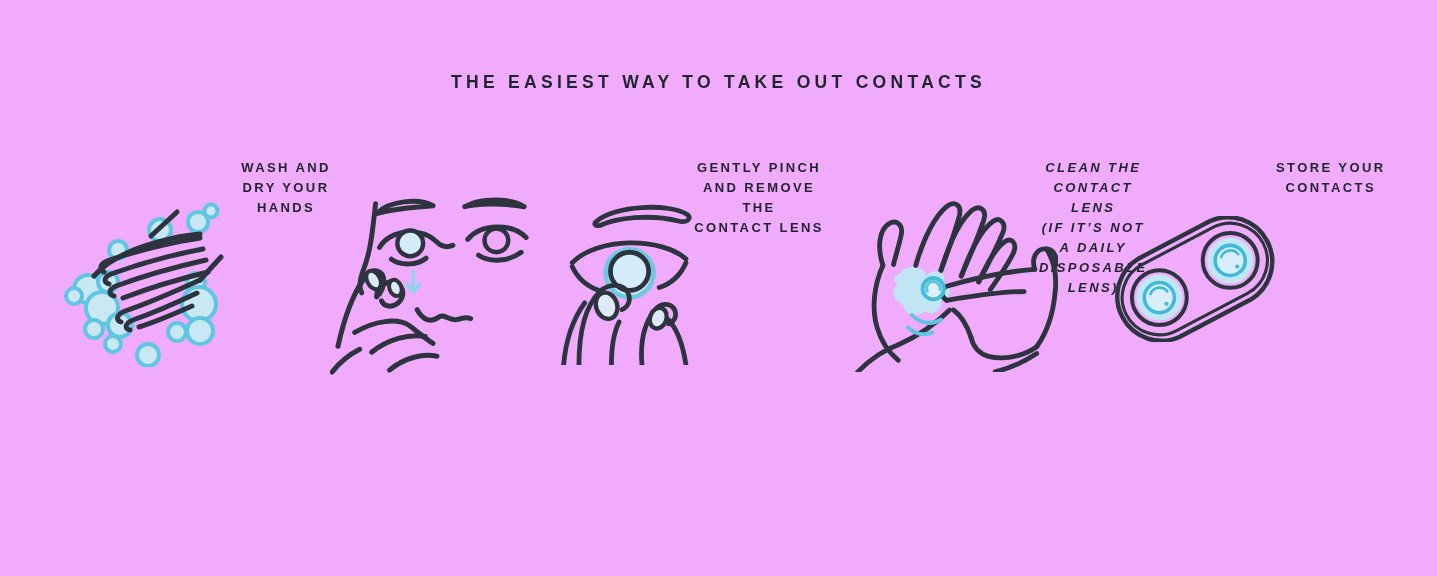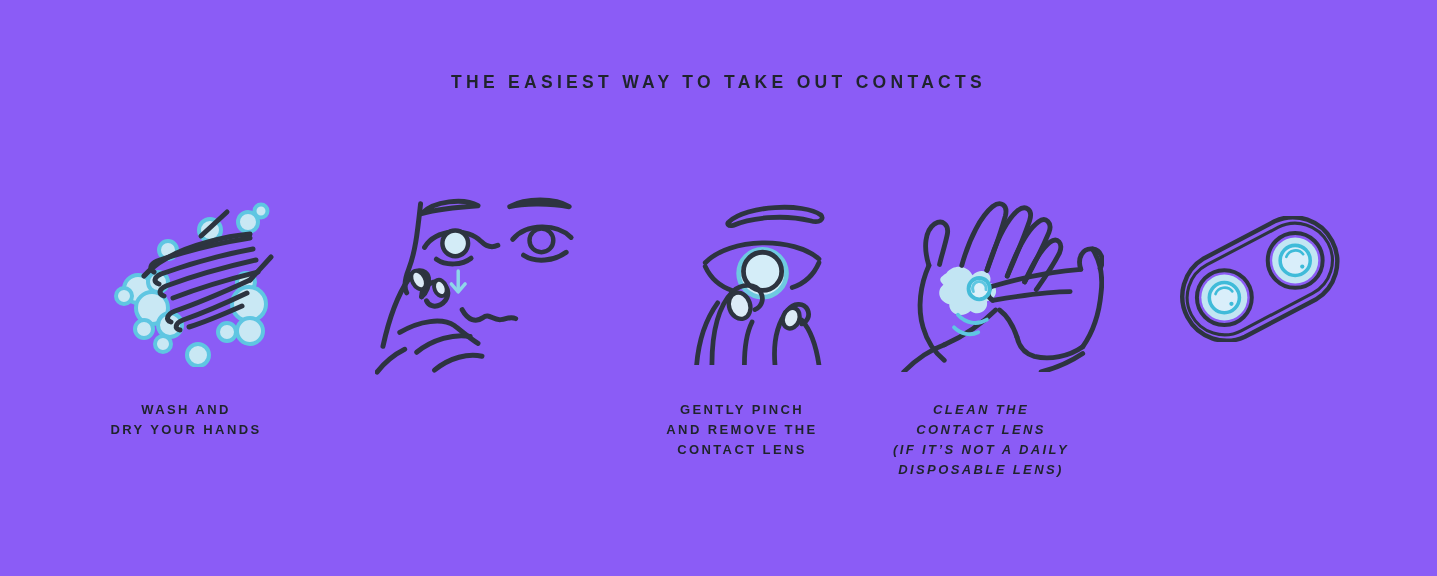--- a/index.html
+++ b/index.html
@@ -1,51 +1,51 @@
 <!DOCTYPE html>
 <html><head>
 <meta charset="utf-8">
 <style>
   html,body{margin:0;padding:0;}
   .canvas{
     position:relative;
     width:1437px;height:576px;
-    background:#8b5cf6;
+    background:#f0abfc;
     overflow:hidden;
     font-family:"Liberation Sans",sans-serif;
   }
   .title{
     position:absolute;top:72px;left:0;right:0;
     text-align:center;
     font-size:17.5px;
     font-weight:bold;
     letter-spacing:4.3px;
     color:#1f242c;
   }
   .step{
     position:absolute;top:158px;
     width:300px;
-    display:flex;flex-direction:column;align-items:center;
+    display:flex;flex-direction:row;align-items:flex-start;
   }
   .icon-box{
     height:242px;
     display:flex;align-items:center;justify-content:center;
   }
   .caption{
     font-size:13px;
     font-weight:bold;
     letter-spacing:2.4px;
     line-height:20px;
     text-align:center;
     color:#1f242c;
     white-space:pre-line;
   }
   .s1{left:36px;}  .s1 .icon-box{transform:translateX(14px);}
   .s2{left:311px;} .s2 .icon-box{transform:translateX(19px);}
-  .s3{left:592px;} .s3 .icon-box{transform:translateX(22px);}
+  .s3{left:530px;} .s3 .icon-box{transform:translateX(22px);}
   .s4{left:831px;font-style:italic;} .s4 .icon-box{transform:translateX(19px);}
   .s5{left:1106px;}.s5 .icon-box{transform:translateX(2px);}
 </style>
 </head>
 <body>
 
 <div class="canvas">
 
   <div class="title">THE EASIEST WAY TO TAKE OUT CONTACTS</div>
 
@@ -195,15 +195,17 @@
         <g stroke="#3fbbd9" fill="none" stroke-linecap="round">
           <circle cx="58" cy="92" r="17" fill="#d9eefa" stroke-width="4"></circle>
           <path d="M48,88 A11,11 0 0 1 67,85" stroke-width="3"></path>
           <circle cx="66" cy="99" r="2.4" fill="#3fbbd9" stroke="none"></circle>
           <circle cx="138" cy="50" r="17" fill="#d9eefa" stroke-width="4"></circle>
           <path d="M128,46 A11,11 0 0 1 147,43" stroke-width="3"></path>
           <circle cx="146" cy="57" r="2.4" fill="#3fbbd9" stroke="none"></circle>
         </g>
       </svg>
     </div>
+    <div class="caption">STORE YOUR
+CONTACTS</div>
   </div>
 
 </div>
 
 </body></html>

